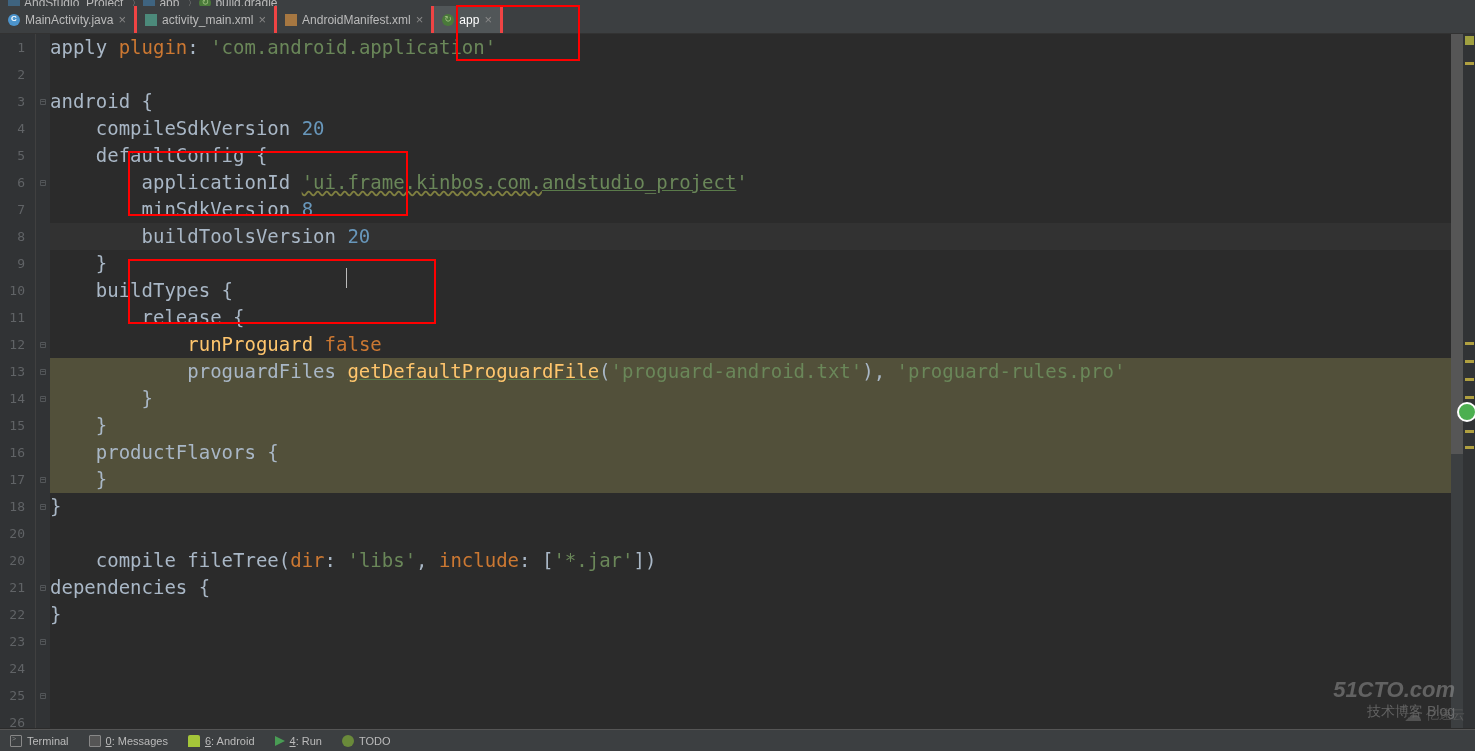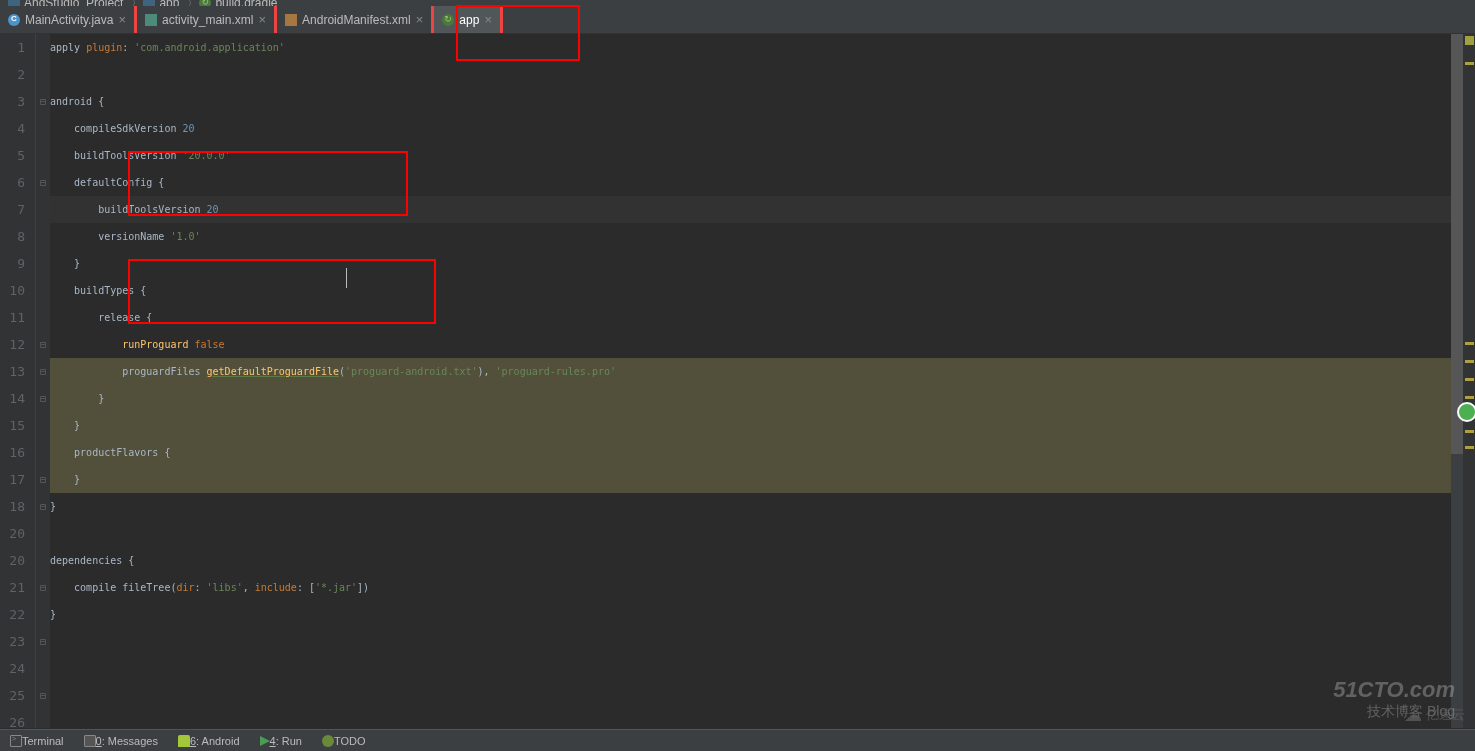--- a/index.html
+++ b/index.html
@@ -79,21 +79,21 @@
       width: 14px;
       background: #313335;
       line-height: 27px;
       color: #606366;
       font-size: 10px;
     }
     .fold-mark { display: block; height: 27px; text-align: center; }
     .code {
       flex: 1;
       position: relative;
-      font-size: 10px;
+      font-size: 19px;
       line-height: 27px;
       font-family: "Consolas", "Monaco", monospace;
     }
     .line { white-space: pre; height: 27px; }
     .line.current { background: #323232; }
     .warn-bg {
       position: absolute;
       left: 0;
       right: 0;
       background: #52503a;
@@ -154,20 +154,21 @@
       display: flex;
       align-items: center;
       font-family: sans-serif;
       font-size: 11px;
       color: #bbbbbb;
       border-top: 1px solid #555555;
     }
     .sb-item {
       display: flex;
       align-items: center;
+      gap: 5px;
       padding: 0 10px;
       cursor: pointer;
     }
     .sb-icon { width: 12px; height: 12px; display: inline-block; }
     .sb-terminal { border: 1px solid #888; border-radius: 1px; position: relative; }
     .sb-terminal::after { content: ">"; color: #888; font-size: 7px; position: absolute; left: 1px; top: -1px; }
     .sb-msg { border: 1px solid #888; border-radius: 1px; background: #555; }
     .sb-android { background: #a4c639; border-radius: 2px 2px 0 0; }
     .sb-run { width: 0; height: 0; border-left: 10px solid #499c54; border-top: 5px solid transparent; border-bottom: 5px solid transparent; }
     .sb-todo { background: #6a8a3a; border-radius: 50%; }
@@ -311,37 +312,37 @@
       <span class="fold-mark">⊟</span>
       <span class="fold-mark"></span>
     </div>
   <div class="code">
     <div class="warn-bg w1"></div>
     <div class="code-inner" id="code-inner">
         <div class="line"><span class="ident">apply </span><span class="kw">plugin</span><span class="ident">: </span><span class="str">'com.android.application'</span></div>
         <div class="line"></div>
         <div class="line"><span class="ident">android {</span></div>
         <div class="line"><span class="ident">    compileSdkVersion </span><span class="num">20</span></div>
-        <div class="line"><span class="ident">    buildToolsVersion </span><span class="str">'20.0.0'</span></div>
         <div class="line"><span class="ident">    defaultConfig {</span></div>
+        <div class="line"><span class="ident">        applicationId </span><span class="str wavy">'ui.frame.kinbos.com.</span><span class="str underline">andstudio_project</span><span class="str">'</span></div>
+        <div class="line"><span class="ident">        minSdkVersion </span><span class="num">8</span></div>
         <div class="line current"><span class="ident">        buildToolsVersion </span><span class="num">20</span></div>
-        <div class="line"><span class="ident">        versionName </span><span class="str">'1.0'</span></div>
         <div class="line"><span class="ident">    }</span></div>
         <div class="line"><span class="ident">    buildTypes {</span></div>
         <div class="line"><span class="ident">        release {</span></div>
         <div class="line"><span class="ident">            </span><span class="func">runProguard </span><span class="kw">false</span></div>
         <div class="line"><span class="ident">            proguardFiles </span><span class="func underline">getDefaultProguardFile</span><span class="ident">(</span><span class="str">'proguard-android.txt'</span><span class="ident">), </span><span class="str">'proguard-rules.pro'</span></div>
         <div class="line"><span class="ident">        }</span></div>
         <div class="line"><span class="ident">    }</span></div>
         <div class="line"><span class="ident">    productFlavors {</span></div>
         <div class="line"><span class="ident">    }</span></div>
         <div class="line"><span class="ident">}</span></div>
         <div class="line"></div>
+        <div class="line"><span class="ident">    compile fileTree(</span><span class="kw">dir</span><span class="ident">: </span><span class="str">'libs'</span><span class="ident">, </span><span class="kw">include</span><span class="ident">: [</span><span class="str">'*.jar'</span><span class="ident">])</span></div>
         <div class="line"><span class="ident">dependencies {</span></div>
-        <div class="line"><span class="ident">    compile fileTree(</span><span class="kw">dir</span><span class="ident">: </span><span class="str">'libs'</span><span class="ident">, </span><span class="kw">include</span><span class="ident">: [</span><span class="str">'*.jar'</span><span class="ident">])</span></div>
         <div class="line"><span class="ident">}</span></div>
         <div class="line"></div>
       </div>
     <div class="red-box rb2"></div>
     <div class="red-box rb3"></div>
     <span class="cursor-caret"></span>
   </div>
   <div class="scrollbar-track">
     <div class="scrollbar-thumb"></div>
   </div>

